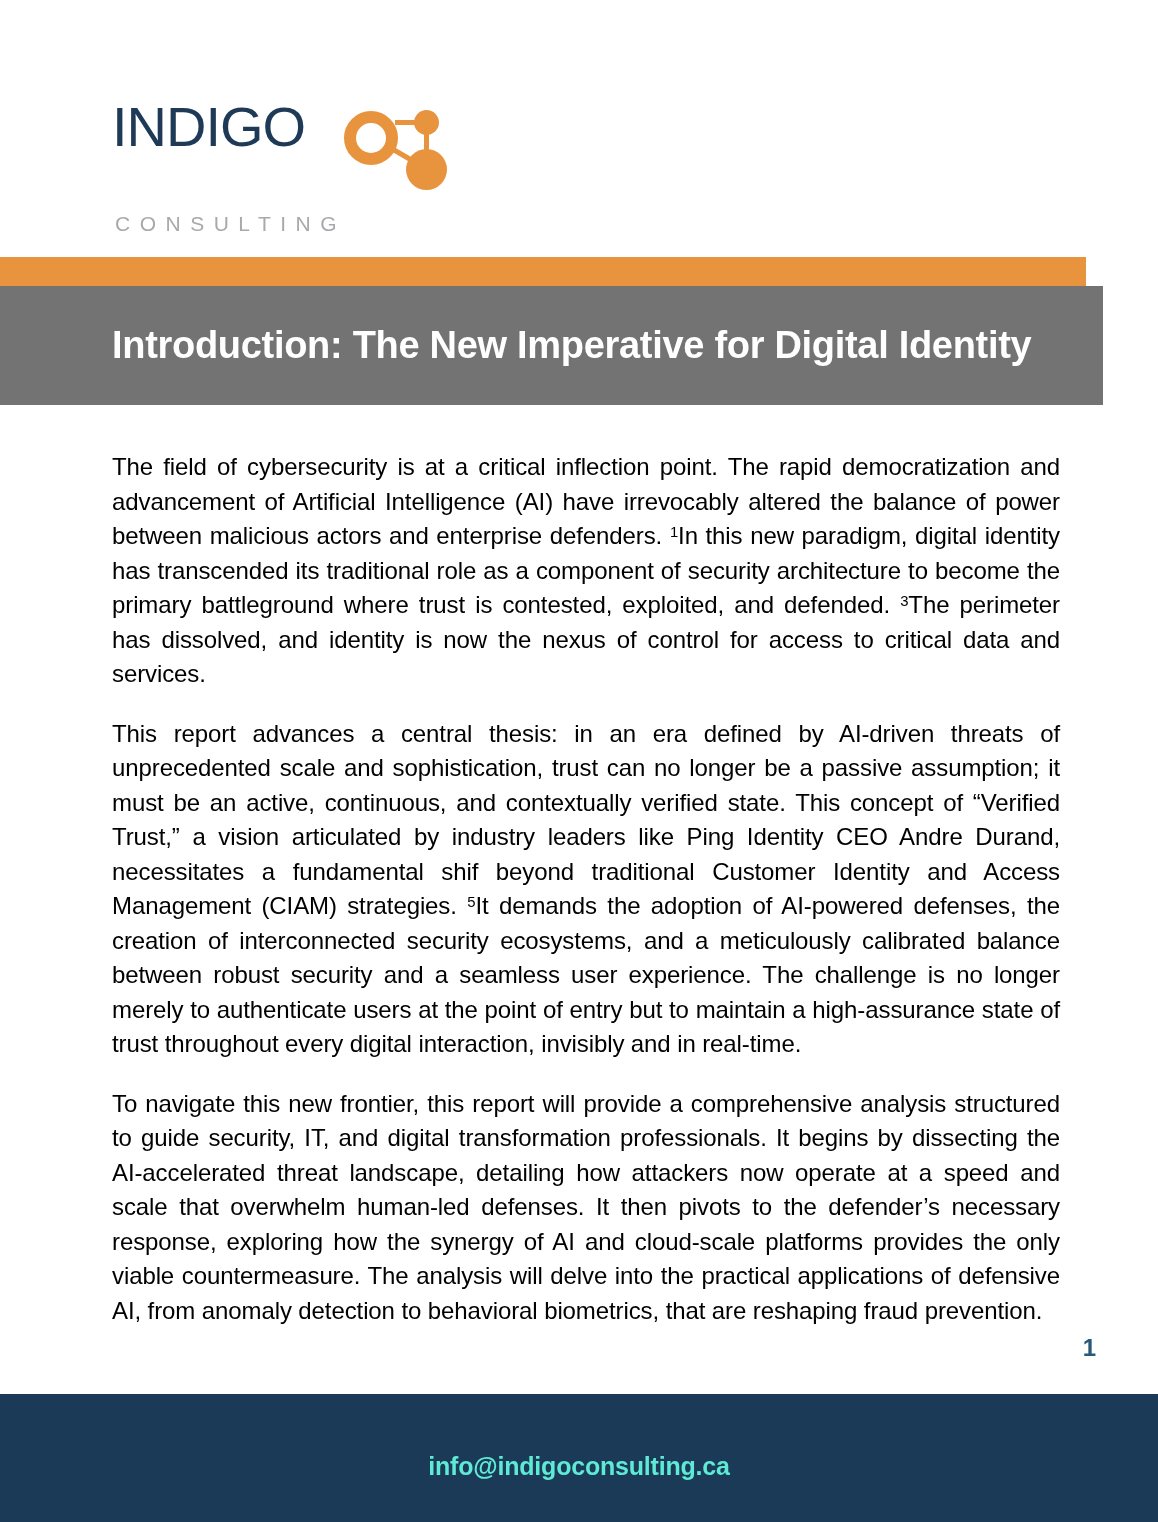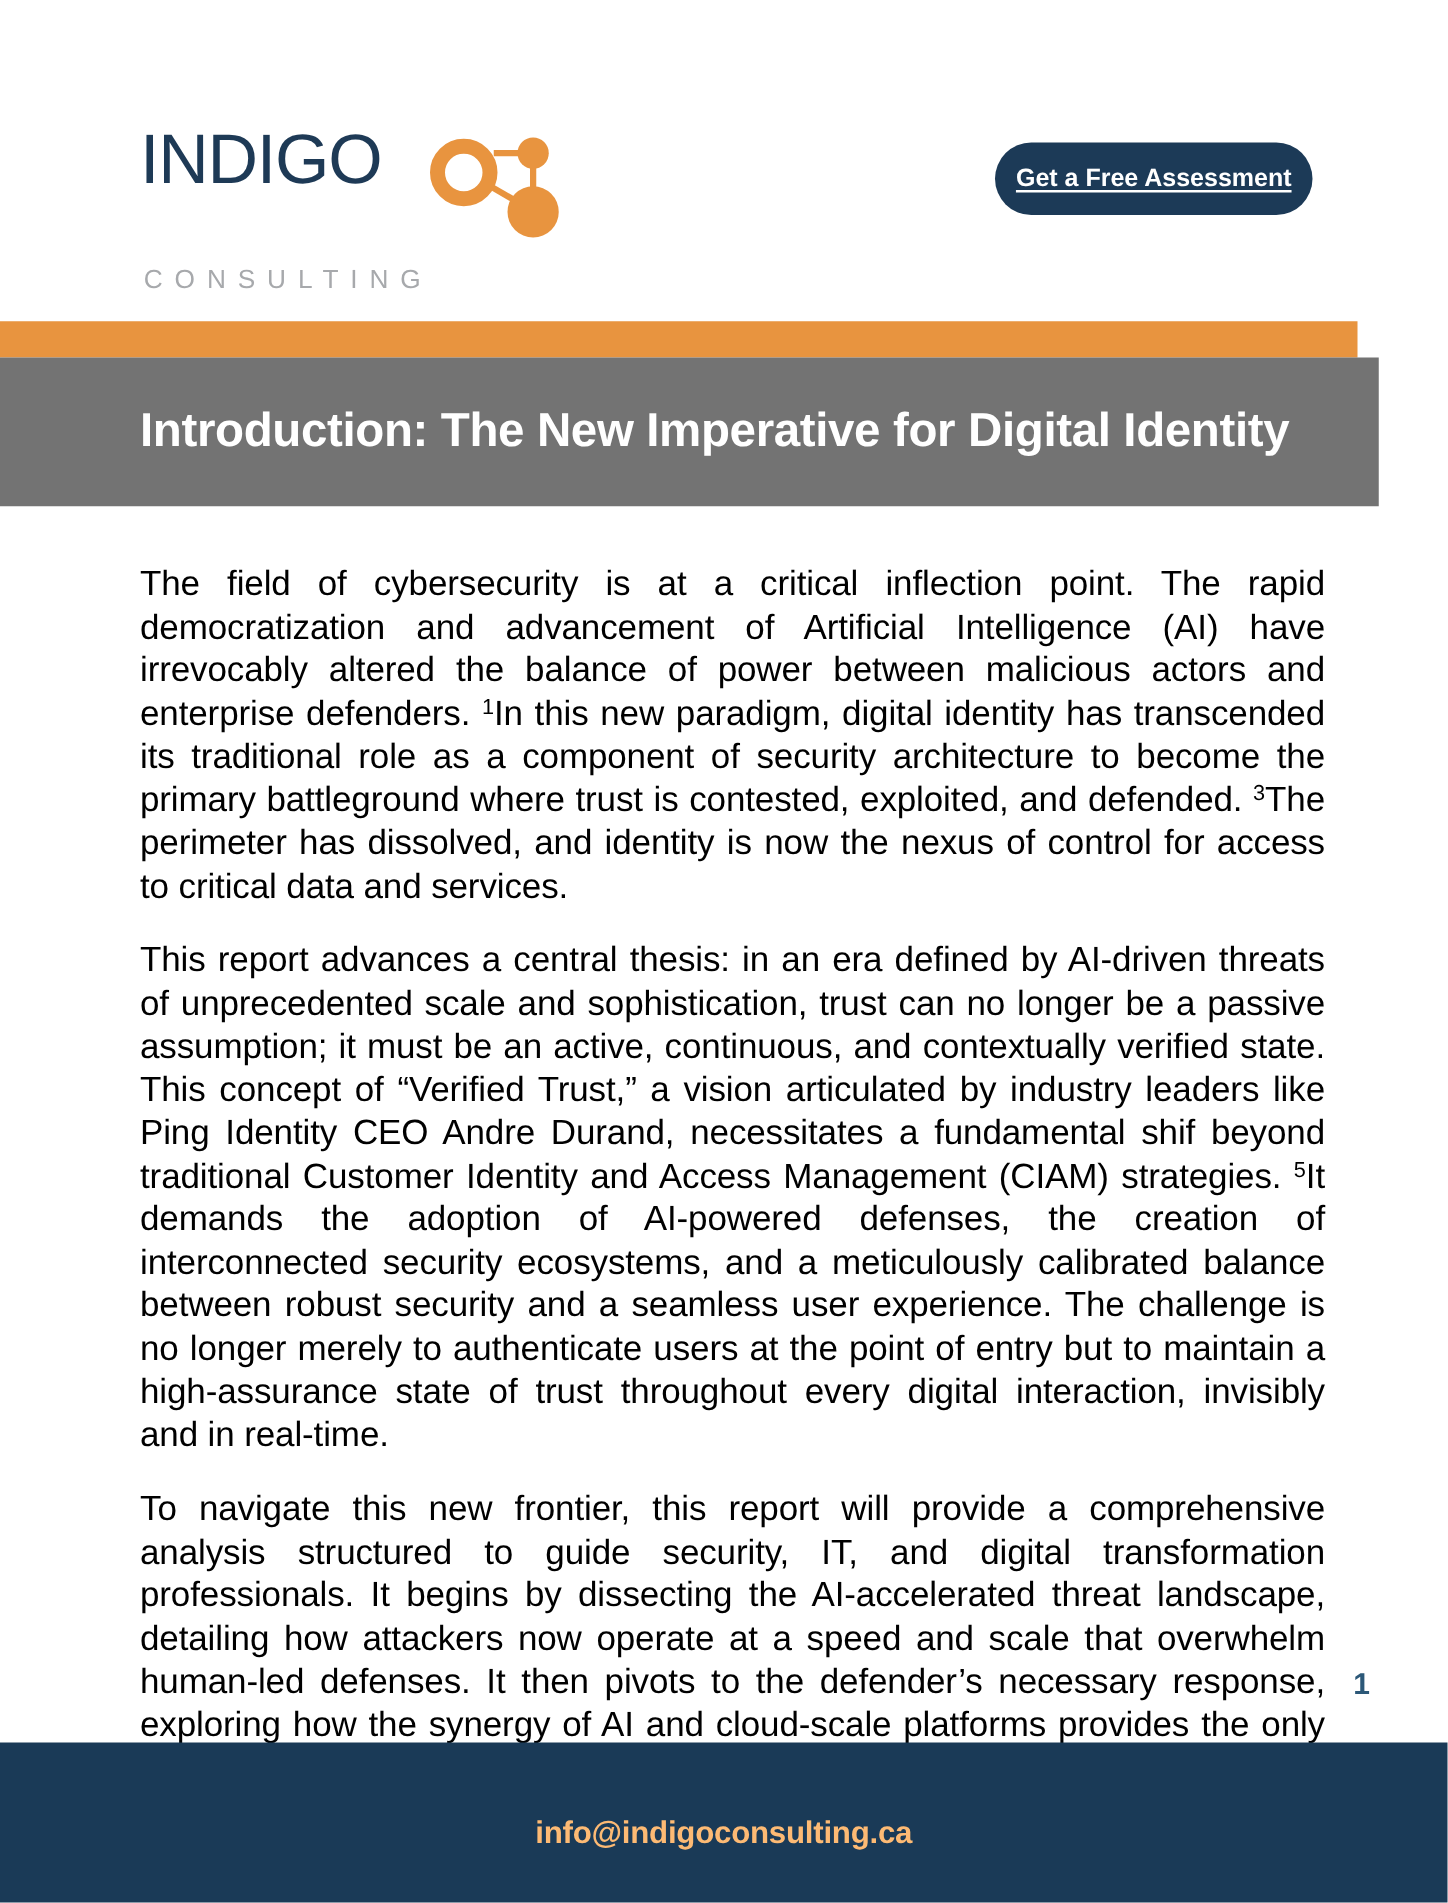--- a/index.html
+++ b/index.html
@@ -155,21 +155,21 @@
 
   
   .content {
     position: absolute;
     left: 112px;
     top: 450px;
     width: 948px;
   }
   .para {
     text-align: justify;
-    font-size: 28px;
+    font-size: 24px;
     line-height: 34.5px;
     color: #000000;
     margin: 0 0 25px 0;
     letter-spacing: -0.1px;
     word-spacing: 0px;
   }
   .para:last-child { margin-bottom: 0; }
   .para sup {
     font-size: 0.62em;
     vertical-align: 0.5em;
@@ -192,21 +192,21 @@
     left: 0;
     bottom: 0;
     width: 1158px;
     height: 128px;
     background: #1A3A57;
     display: flex;
     align-items: flex-start;
     justify-content: center;
   }
   .footer-email {
-    color: #fdba74;
+    color: #5eead4;
     font-size: 25px;
     font-weight: bold;
     letter-spacing: -0.2px;
     margin-top: 58px;
     cursor: pointer;
   }
 </style>
 </head>
 <body>
 
@@ -219,23 +219,20 @@
     <div class="logo-mark">
       <div class="logo-edge edge-a"></div>
       <div class="logo-edge edge-b"></div>
       <div class="logo-edge edge-c"></div>
       <div class="logo-ring"></div>
       <div class="logo-node-small"></div>
       <div class="logo-node-big"></div>
     </div>
   </div>
 
-  <div class="cta-button">
-    <span class="cta-label">Get a Free Assessment</span>
-  </div>
 
 </div>
 
 <div class="accent-bar"></div>
 
 <div class="title-banner">
   <h1 class="banner-title">Introduction: The New Imperative for Digital Identity</h1>
 </div>
 
 <div class="content">

